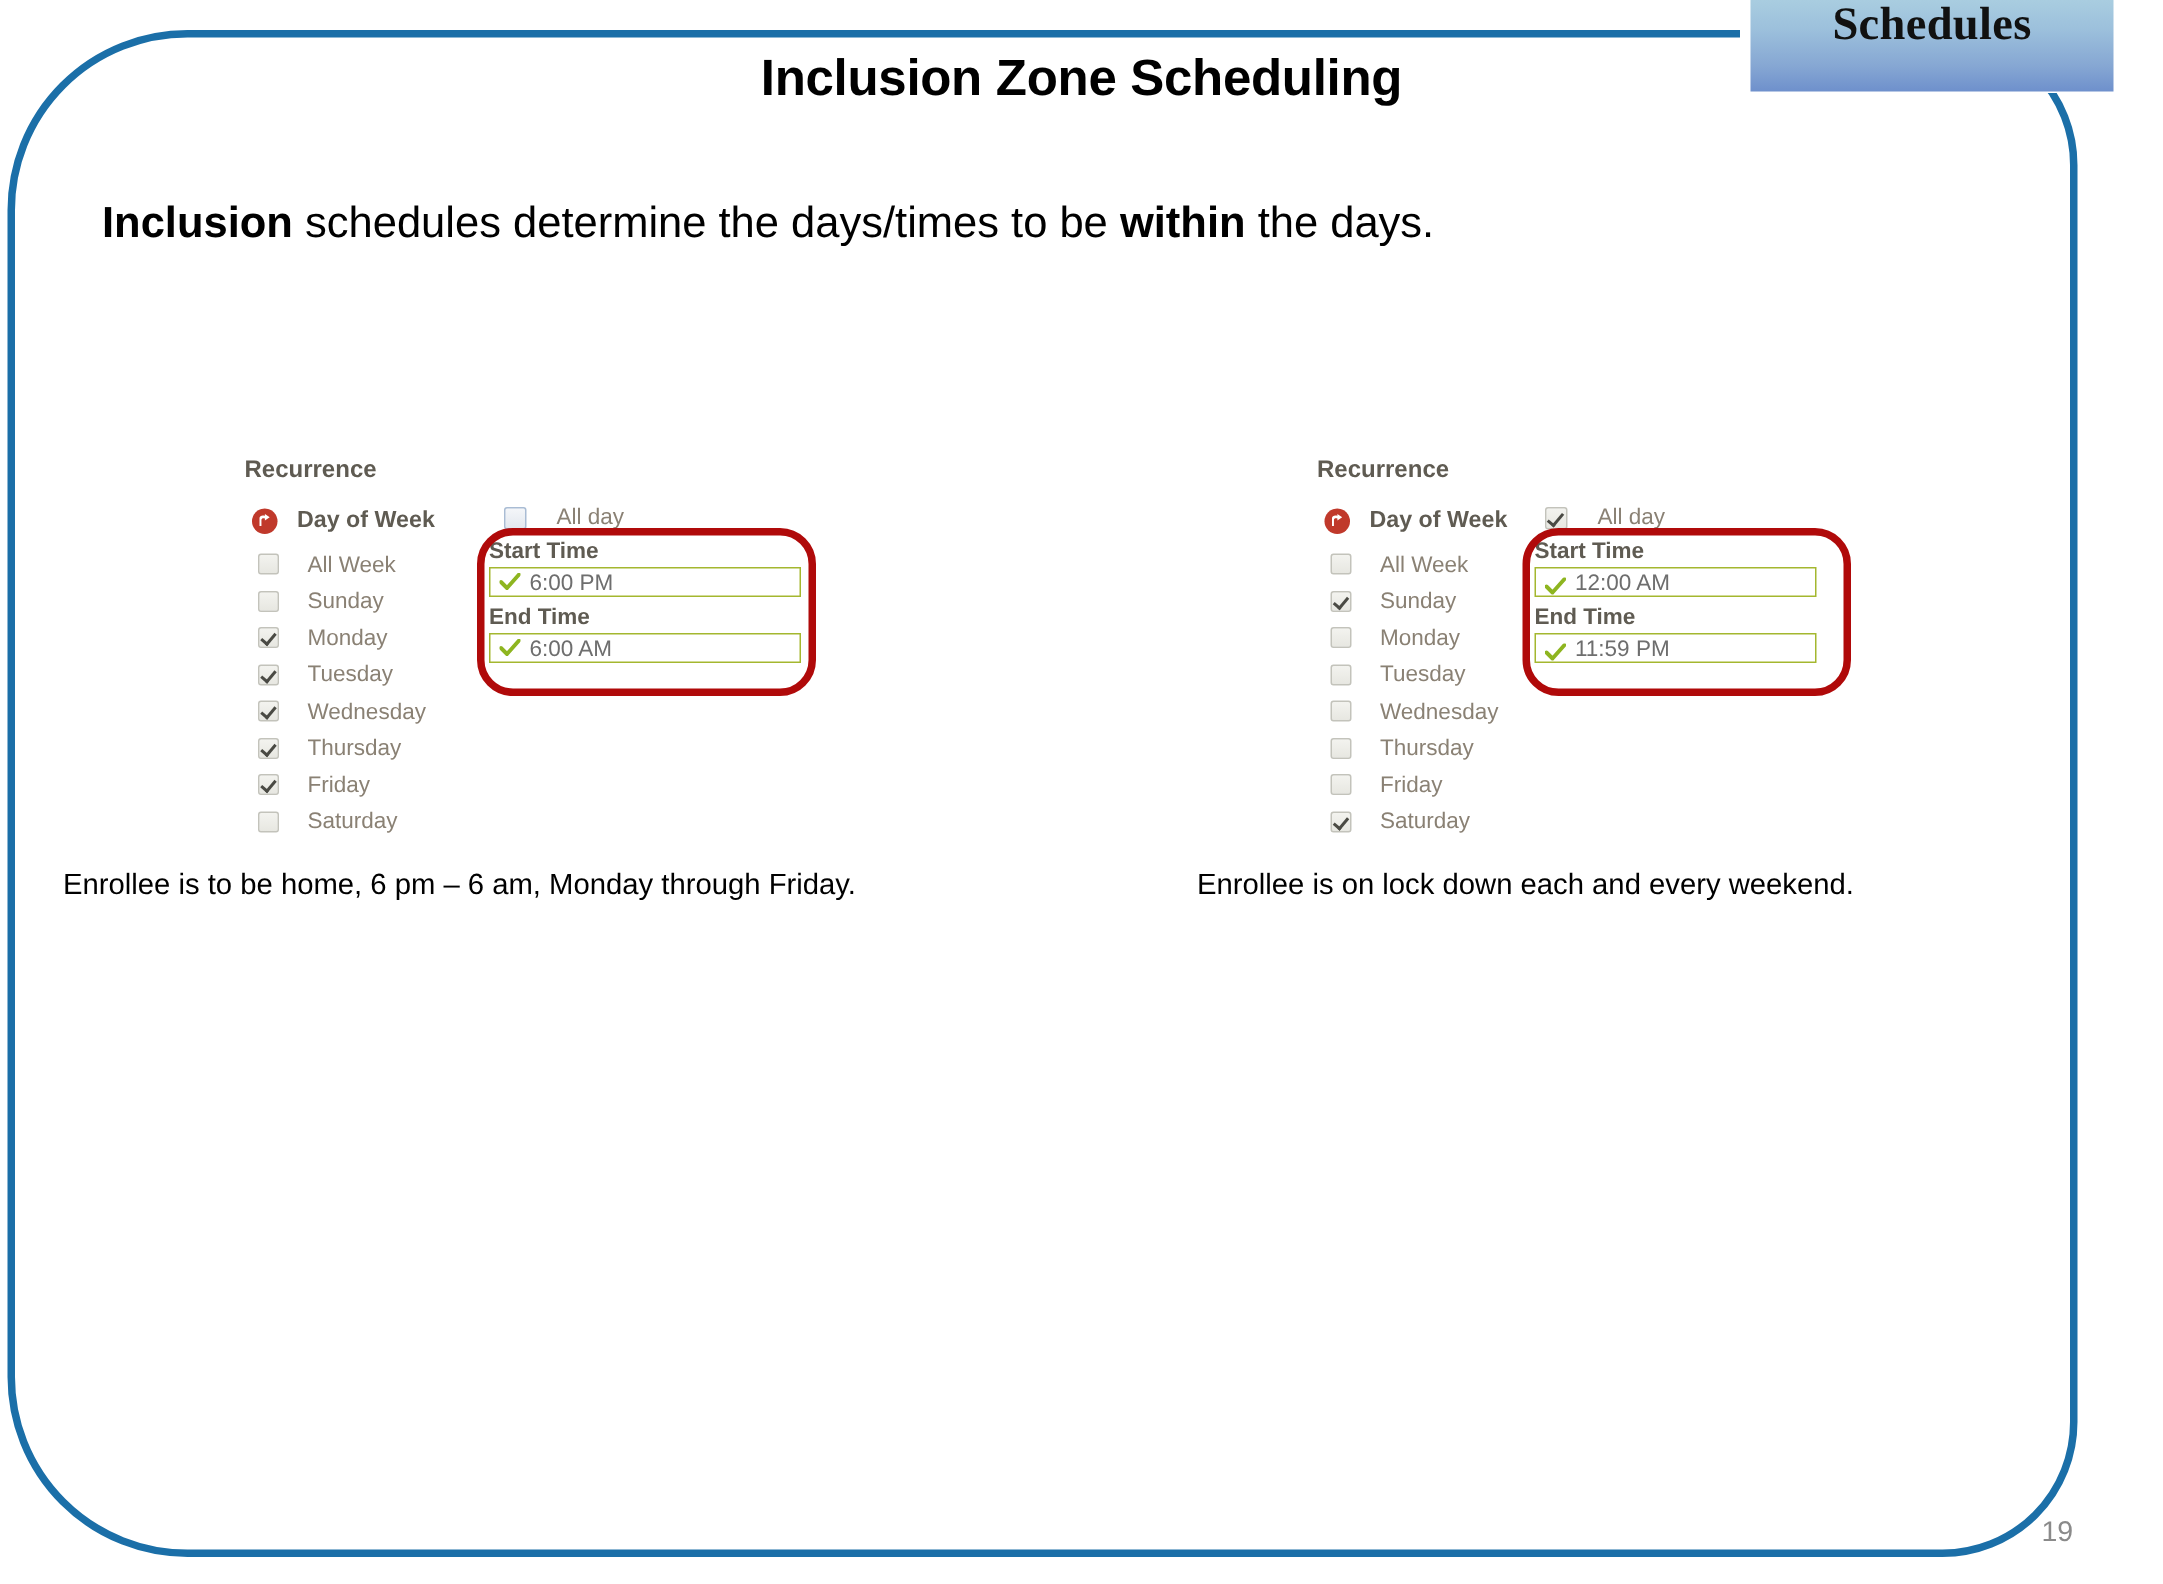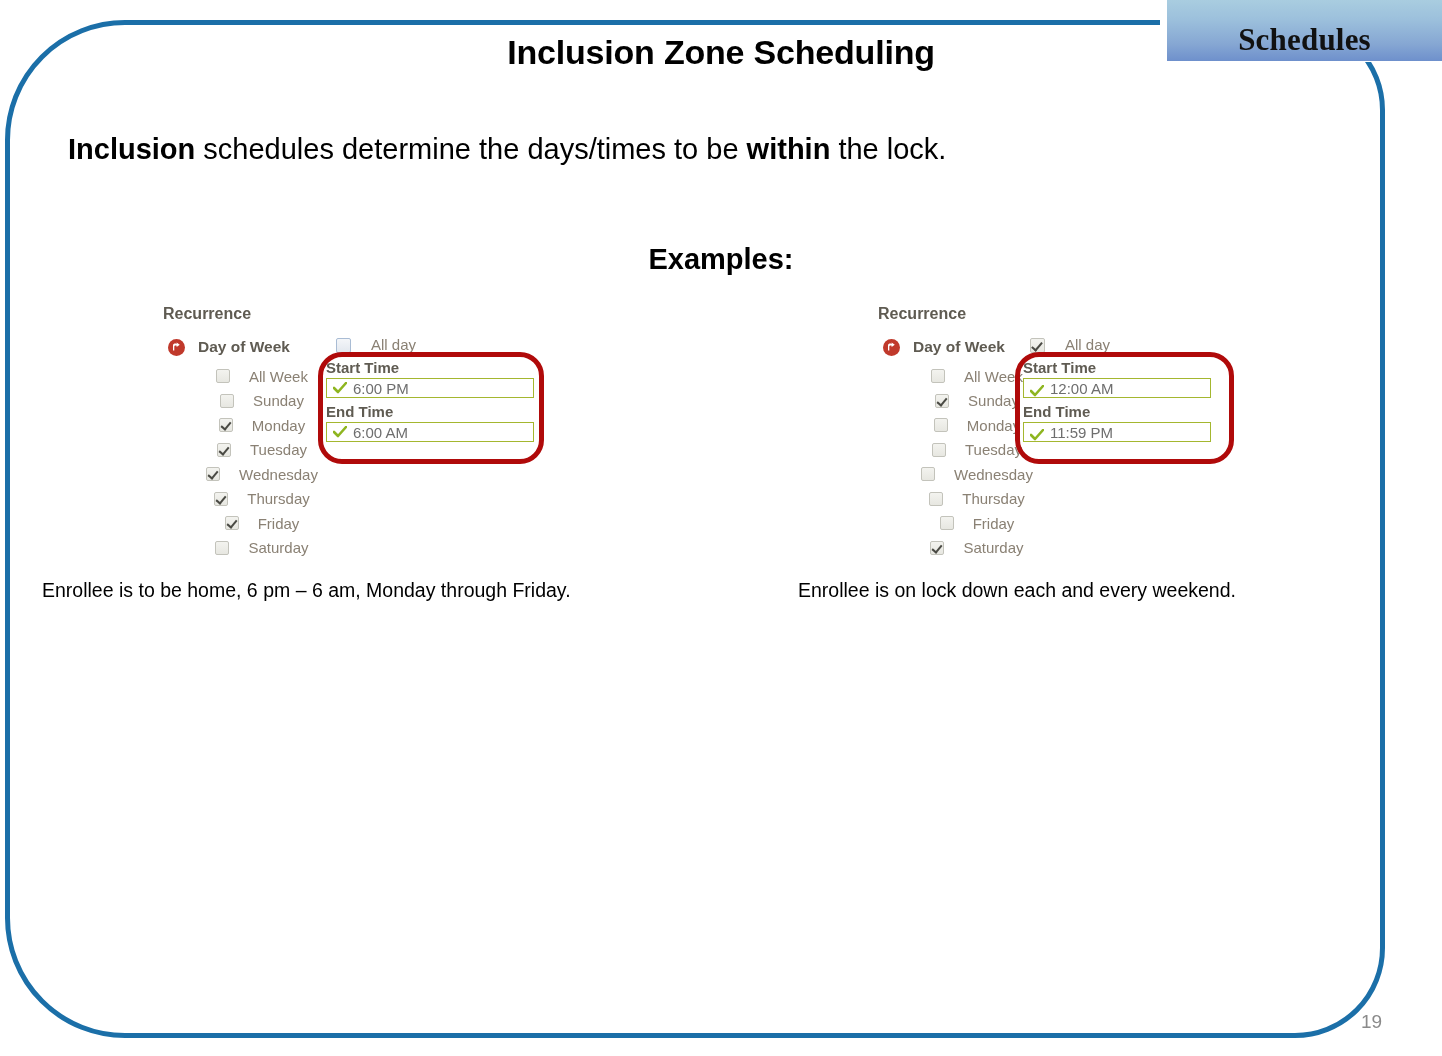--- a/index.html
+++ b/index.html
@@ -42,25 +42,25 @@
     width: 282px;
     height: 62px;
     background: #ffffff;
   }
 
   
   #section-chip {
     position: absolute;
     left: 1167px;
     top: 0px;
-    width: 275px;
+    width: 242px;
     height: 61px;
     background: linear-gradient(to bottom, #a9cde0 0%, #9cc0dc 32%, #86a7d3 72%, #6e90cc 100%);
     display: flex;
-    align-items: flex-end;
+    align-items: flex-start;
     justify-content: center;
   }
   #section-chip .chip-text {
     font-family: "Liberation Serif", serif;
     font-weight: bold;
     font-size: 31px;
     color: #111111;
     letter-spacing: 0.2px;
     line-height: 1;
     padding-bottom: 6px;
@@ -149,21 +149,20 @@
     position: absolute;
     left: 14px;
     top: 64px;
     width: 180px;
   }
   .day-item {
     display: flex;
     align-items: center;
     gap: 19px;
     height: 24.5px;
-    justify-content: center;
   }
   .cbx {
     width: 14px;
     height: 14px;
     border: 1px solid #c3c3bb;
     border-radius: 2px;
     background: linear-gradient(to bottom, #f3f3ef 0%, #e7e7e1 100%);
     position: relative;
     flex: 0 0 auto;
     box-sizing: border-box;
@@ -294,24 +293,23 @@
   <div id="frame"></div>
   <div id="frame-mask"></div>
 
   <div id="section-chip">
     <span class="chip-text">Schedules</span>
   </div>
 
   <div id="slide-title">Inclusion Zone Scheduling</div>
 
   <div id="lead-text">
-    <b>Inclusion</b><span> schedules determine the days/times to be </span><b>within</b><span> the lock.</span>
+    <b>Inclusion</b><span> schedules determine the days/times to be </span><b>within</b><span> the days.</span>
   </div>
 
-  <div id="examples-heading">Examples:</div>
 
   <div class="recurrence-panel" id="panel-left">
 
     <div class="recurrence-title">Recurrence</div>
 
     <div class="dow-row">
       <span class="dow-icon">
         <svg width="11" height="11" viewBox="0 0 11 11">
             <path d="M2 3.4 C2 1.8 4 1.2 5.6 1.9 L5.6 0.6 L8.8 2.8 L5.6 5 L5.6 3.7 C4.6 3.2 3.3 3.4 3.3 4.6 L3.3 8.6 L2 8.6 Z" fill="#ffffff"></path>
           </svg>

